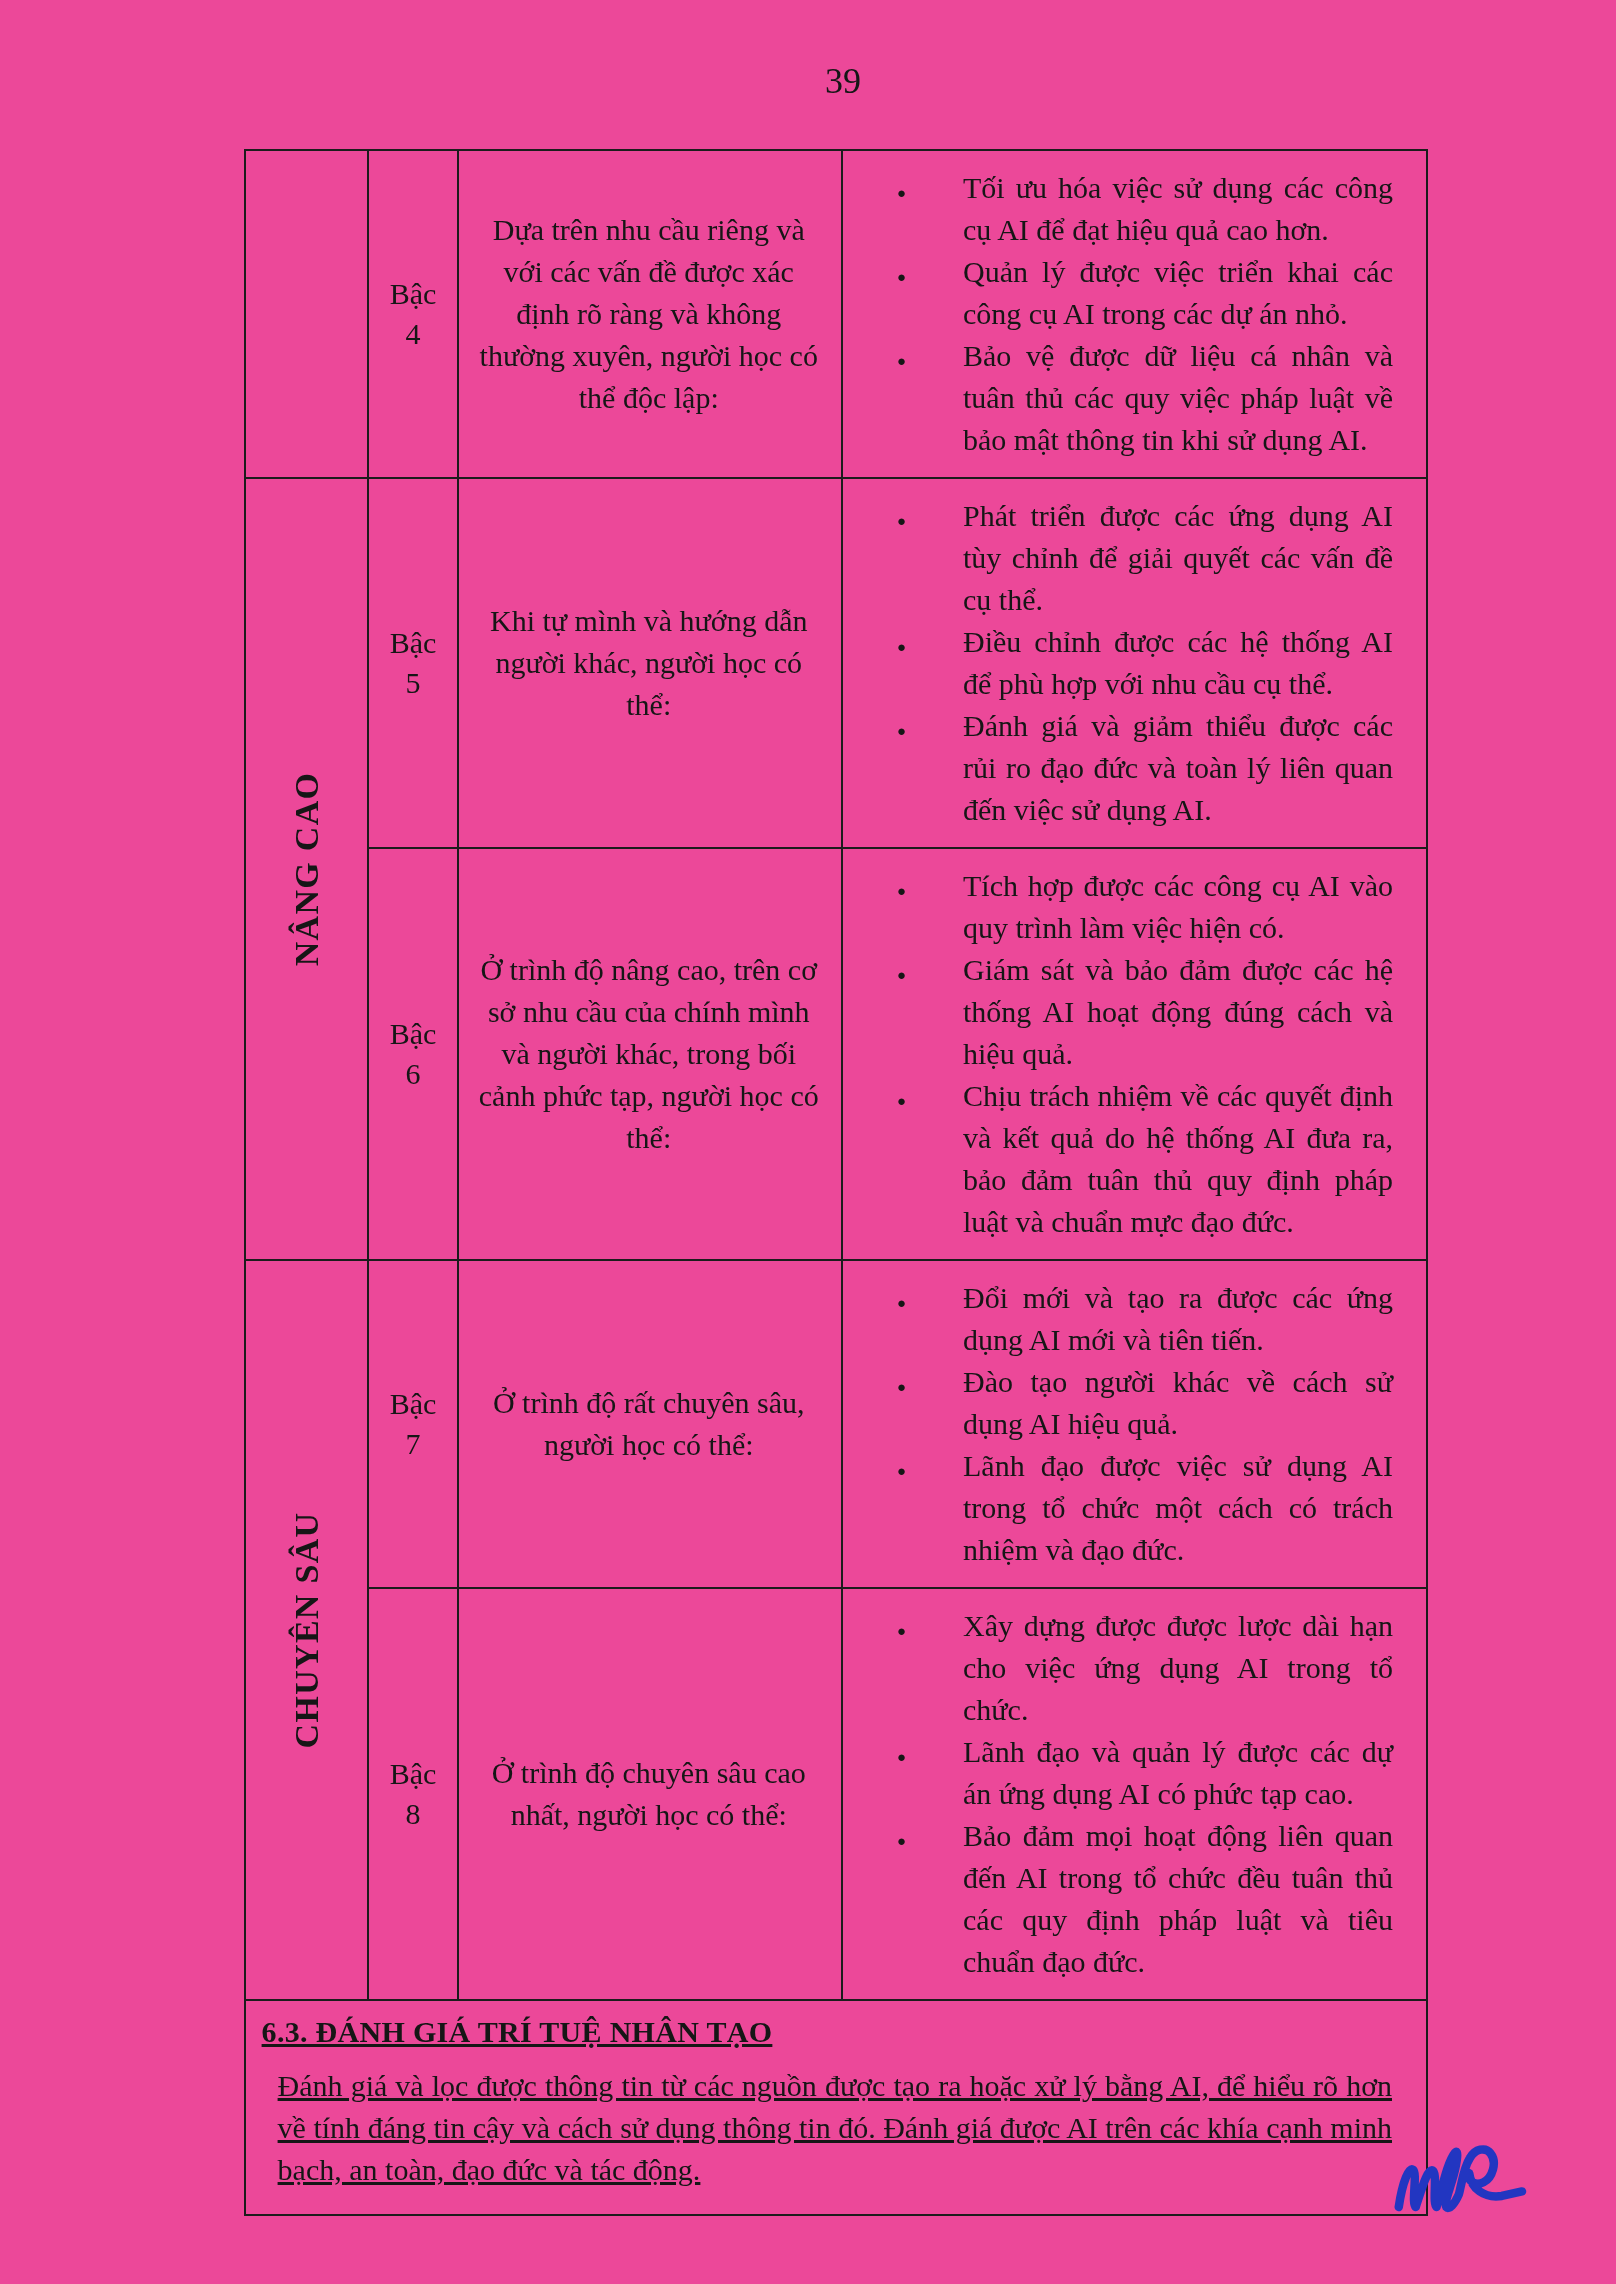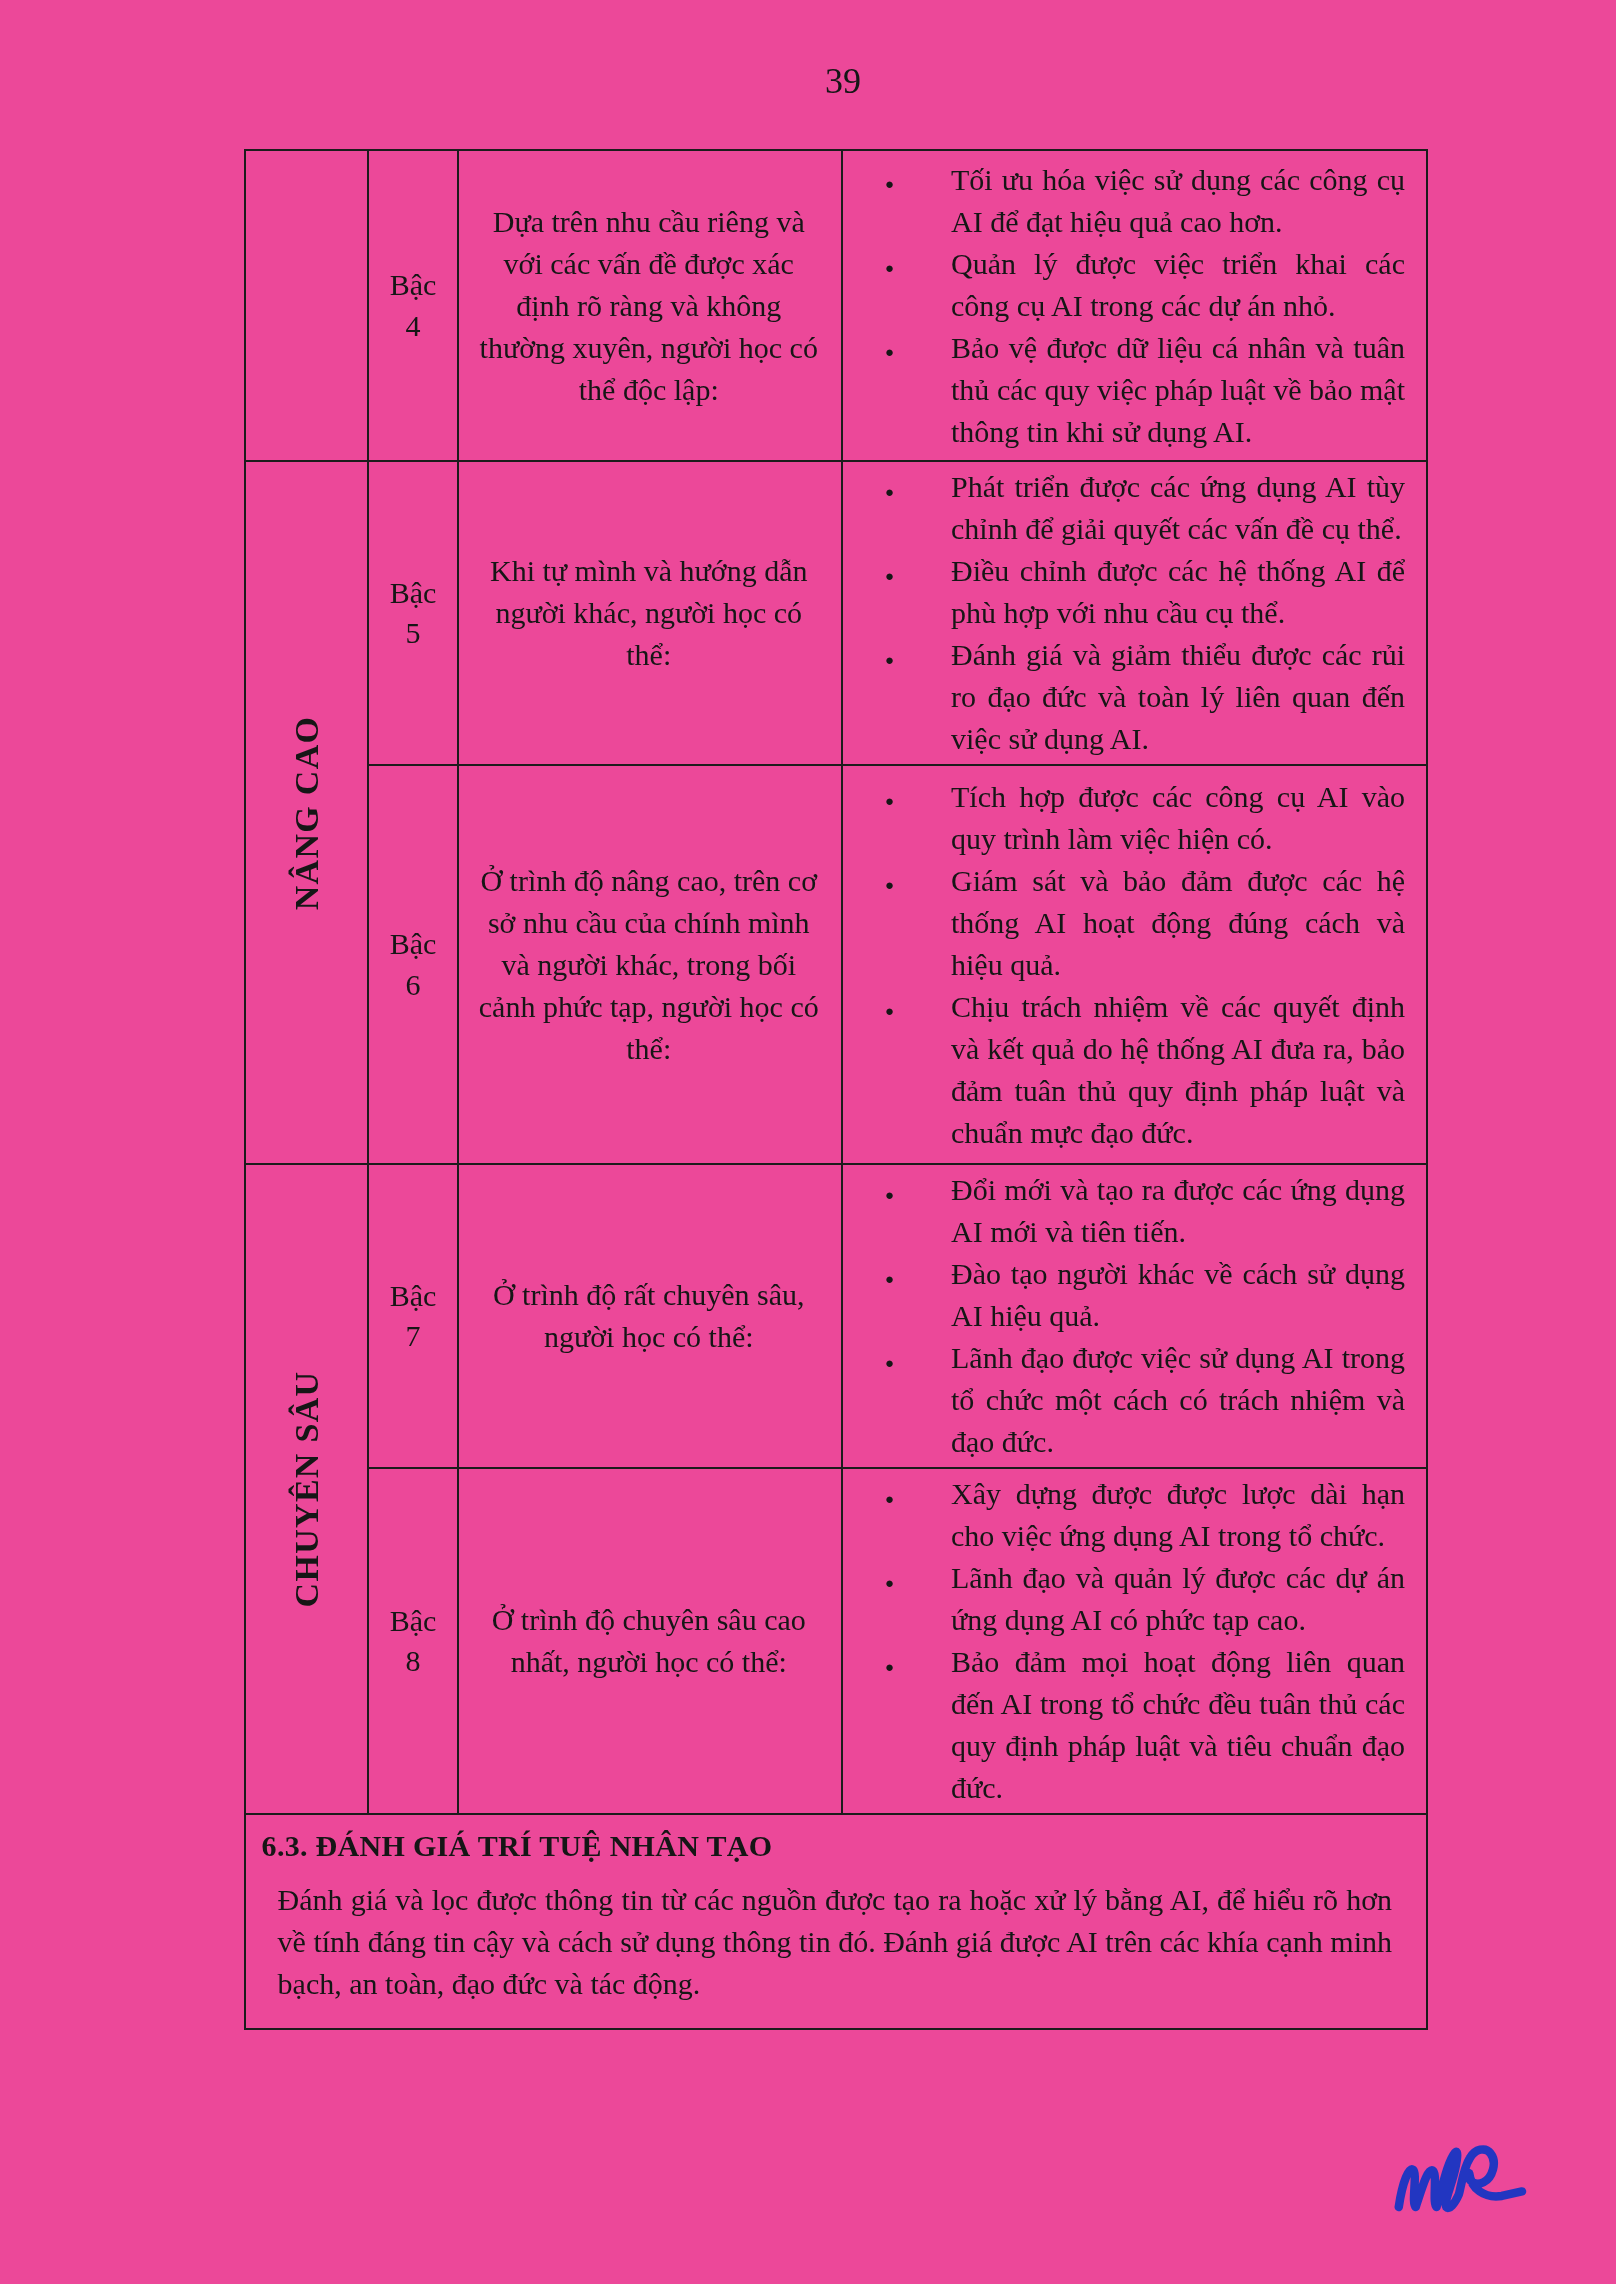--- a/index.html
+++ b/index.html
@@ -36,33 +36,33 @@
     white-space:nowrap;
     font-weight:bold;
     font-size:34px;
     letter-spacing:1.3px;
   }
   td.lvl{text-align:center;margin-top:32px;}
   .lvl-word,.lvl-num{font-size:30px;line-height:1.35;}
   td.desc{padding:6.5px 19.5px 6.5px 17px;}
   .desc-text{font-size:30px;line-height:42px;text-align:center;}
   td.bul{padding:0;}
-  ul.bullets{margin:4px;padding:0 17px 0 0;list-style:none;}
+  ul.bullets{margin:16px;padding:0 17px 0 0;list-style:none;}
   ul.bullets li{
     position:relative;
     padding-left:104px;
     font-size:30px;line-height:42px;
     text-align:justify;
   }
   ul.bullets li::before{
     content:"●";
     position:absolute;left:38px;top:0.30em;
     font-size:0.50em;
   }
-  td.section{vertical-align:top;padding:14.3px 18px 6.5px 15.6px;}
+  td.section{vertical-align:top;padding:14.3px 18px 6.5px 15.6px;text-decoration:underline;}
   .section-heading{
     font-size:30px;font-weight:bold;
     letter-spacing:0.3px;
     margin:0 0 11.7px 0;
   }
   .section-paragraph{
     font-size:30px;line-height:42px;
     text-align:justify;margin:16px;
   }
   .signature{

